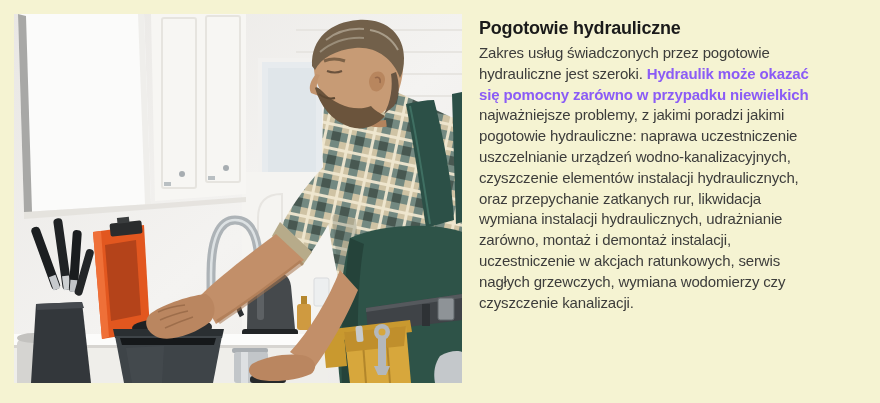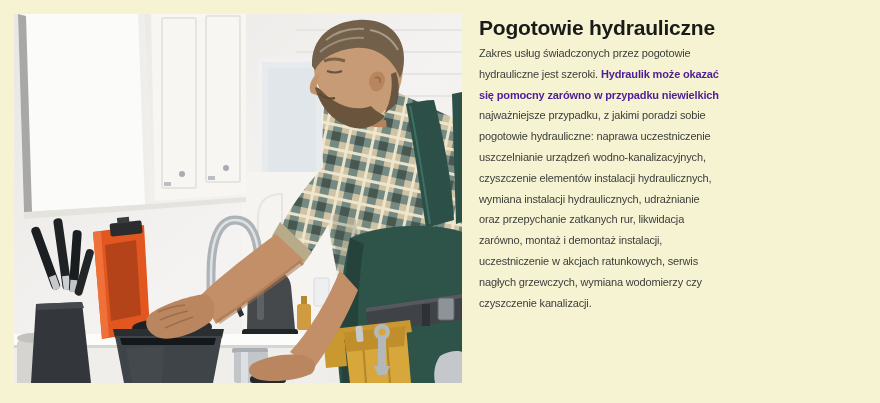--- a/index.html
+++ b/index.html
@@ -10,29 +10,29 @@
   }
   .photo{
     position:absolute;left:14px;top:14px;width:448px;height:369px;overflow:hidden;
   }
   .photo svg{display:block;width:100%;height:100%;}
   .content{
     position:absolute;left:479px;top:15px;width:392px;
   }
   .title{
     margin:0 0 2px 0;
-    font-size:21px;line-height:26px;font-weight:700;color:#1a1a1a;
+    font-size:18px;line-height:26px;font-weight:700;color:#1a1a1a;
     letter-spacing:-0.2px;
   }
   .line{
     white-space:nowrap;
-    font-size:11px;line-height:20.8px;color:#3d3d3b;
+    font-size:15px;line-height:20.8px;color:#3d3d3b;
     letter-spacing:-0.15px;
   }
-  .line .bold{font-weight:700;color:#4c1d95;}
+  .line .bold{font-weight:700;color:#8b5cf6;}
 </style>
 </head>
 <body>
 
 <div class="stage">
 
   <div class="photo" aria-label="Plumber in a plaid shirt and dark green overalls with a yellow tool belt standing at a white kitchen counter, reaching into an open dark toolbox with an orange lid; knife block, kettle and chrome faucet nearby.">
     <svg viewBox="0 0 448 369" preserveAspectRatio="none" role="img">
       <defs>
         <linearGradient id="bgg" x1="0" y1="0" x2="1" y2="1">
@@ -249,26 +249,26 @@
       <path d="M426,342 C434,337 444,336 448,338 L448,369 L421,369 C419,358 421,349 426,342 Z" fill="#c4c8cb"></path>
     </svg>
   </div>
 
   <div class="content">
     <h1 class="title">Pogotowie hydrauliczne</h1>
     <div id="article-body">
         <div class="line"><span>Zakres usług świadczonych przez pogotowie</span></div>
         <div class="line"><span>hydrauliczne jest szeroki. </span><span class="bold">Hydraulik może okazać</span></div>
         <div class="line"><span class="bold">się pomocny zarówno w przypadku niewielkich</span></div>
-        <div class="line"><span>najważniejsze przypadku, z jakimi poradzi sobie</span></div>
+        <div class="line"><span>najważniejsze problemy, z jakimi poradzi jakimi</span></div>
         <div class="line"><span>pogotowie hydrauliczne: naprawa uczestniczenie</span></div>
         <div class="line"><span>uszczelnianie urządzeń wodno-kanalizacyjnych,</span></div>
         <div class="line"><span>czyszczenie elementów instalacji hydraulicznych,</span></div>
+        <div class="line"><span>oraz przepychanie zatkanych rur, likwidacja</span></div>
         <div class="line"><span>wymiana instalacji hydraulicznych, udrażnianie</span></div>
-        <div class="line"><span>oraz przepychanie zatkanych rur, likwidacja</span></div>
         <div class="line"><span>zarówno, montaż i demontaż instalacji,</span></div>
         <div class="line"><span>uczestniczenie w akcjach ratunkowych, serwis</span></div>
         <div class="line"><span>nagłych grzewczych, wymiana wodomierzy czy</span></div>
         <div class="line"><span>czyszczenie kanalizacji.</span></div>
       </div>
   </div>
 
 </div>
 
 </body></html>

